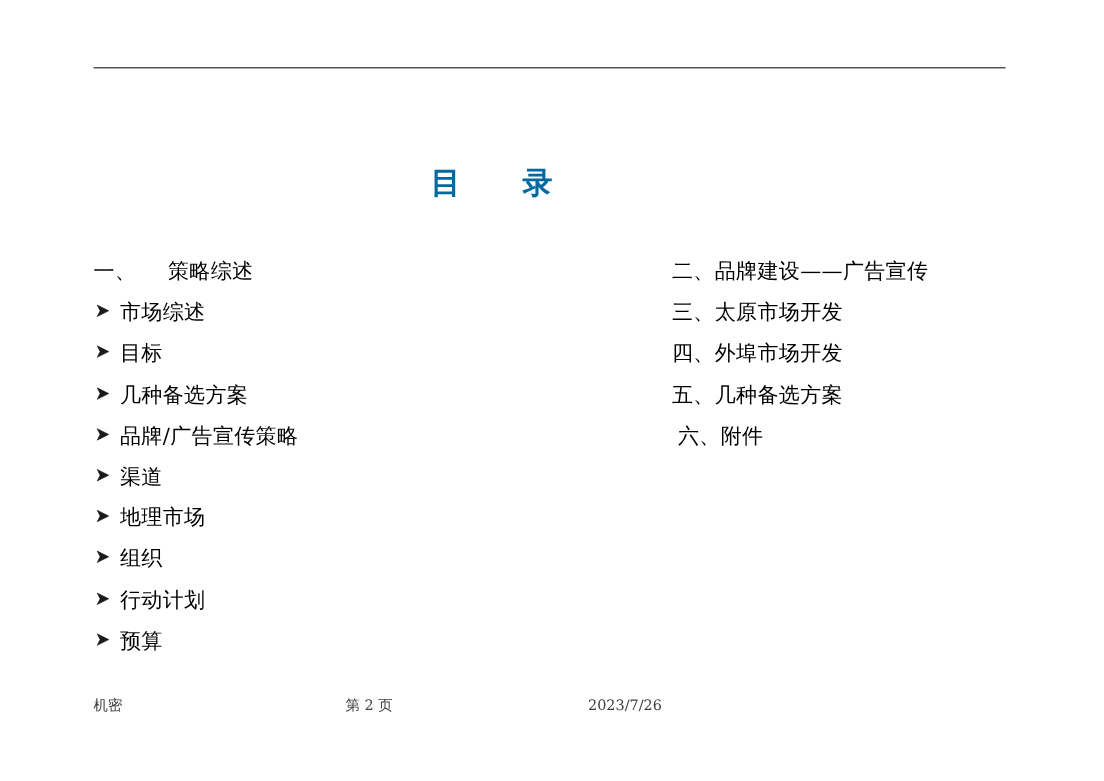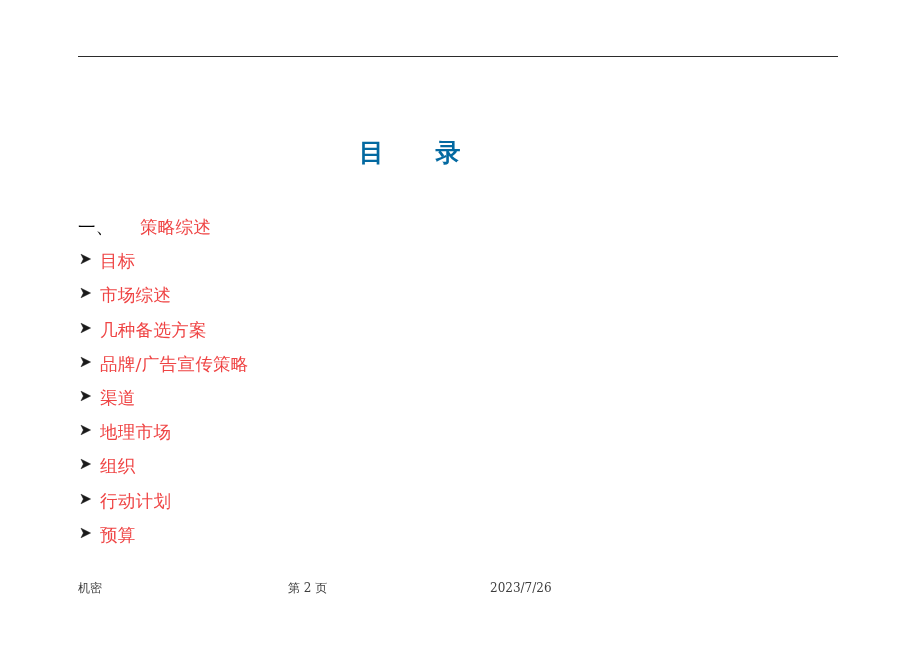--- a/index.html
+++ b/index.html
@@ -68,21 +68,21 @@
     line-height: 22px;
     color: #1a1a1a;
     transform: translateY(1px);
   }
   .bullet svg { display: block; }
 
   .toc-text {
     font-family: "DejaVu Serif", "Liberation Serif", serif;
     font-size: 17.5px;
     line-height: 22px;
-    color: #ef4444;
+    color: #000000;
     letter-spacing: 0.3px;
     text-align: right;
   }
 
   
   .numeral-row .numeral {
     display: inline-block;
     flex: 0 0 62px;
     width: 62px;
     font-family: "DejaVu Serif", "Liberation Serif", serif;
@@ -128,38 +128,38 @@
       <span class="numeral">一、</span>
       <span class="toc-text">策略综述</span>
     </div>
 
     <div class="toc-row">
       <span class="bullet">
         <svg width="16" height="16" viewBox="0 0 16 16" aria-hidden="true">
           <path d="M3 3.2 L12.6 8 L3 12.8 L5.4 8 Z" fill="#1a1a1a" stroke="#1a1a1a" stroke-width="0.5"></path>
         </svg>
       </span>
+      <span class="toc-text">市场综述</span>
+    </div>
+
+    <div class="toc-row">
+      <span class="bullet">
+        <svg width="16" height="16" viewBox="0 0 16 16" aria-hidden="true">
+          <path d="M3 3.2 L12.6 8 L3 12.8 L5.4 8 Z" fill="#1a1a1a" stroke="#1a1a1a" stroke-width="0.5"></path>
+        </svg>
+      </span>
       <span class="toc-text">目标</span>
     </div>
 
     <div class="toc-row">
       <span class="bullet">
         <svg width="16" height="16" viewBox="0 0 16 16" aria-hidden="true">
           <path d="M3 3.2 L12.6 8 L3 12.8 L5.4 8 Z" fill="#1a1a1a" stroke="#1a1a1a" stroke-width="0.5"></path>
         </svg>
       </span>
-      <span class="toc-text">市场综述</span>
-    </div>
-
-    <div class="toc-row">
-      <span class="bullet">
-        <svg width="16" height="16" viewBox="0 0 16 16" aria-hidden="true">
-          <path d="M3 3.2 L12.6 8 L3 12.8 L5.4 8 Z" fill="#1a1a1a" stroke="#1a1a1a" stroke-width="0.5"></path>
-        </svg>
-      </span>
       <span class="toc-text">几种备选方案</span>
     </div>
 
     <div class="toc-row">
       <span class="bullet">
         <svg width="16" height="16" viewBox="0 0 16 16" aria-hidden="true">
           <path d="M3 3.2 L12.6 8 L3 12.8 L5.4 8 Z" fill="#1a1a1a" stroke="#1a1a1a" stroke-width="0.5"></path>
         </svg>
       </span>
       <span class="toc-text">品牌/广告宣传策略</span>
@@ -205,20 +205,43 @@
       <span class="bullet">
         <svg width="16" height="16" viewBox="0 0 16 16" aria-hidden="true">
           <path d="M3 3.2 L12.6 8 L3 12.8 L5.4 8 Z" fill="#1a1a1a" stroke="#1a1a1a" stroke-width="0.5"></path>
         </svg>
       </span>
       <span class="toc-text">预算</span>
     </div>
 
   </div>
 
+  <div class="toc-col" id="toc-right">
+
+    <div class="toc-row">
+      <span class="toc-text">二、品牌建设——广告宣传</span>
+    </div>
+
+    <div class="toc-row">
+      <span class="toc-text">三、太原市场开发</span>
+    </div>
+
+    <div class="toc-row">
+      <span class="toc-text">四、外埠市场开发</span>
+    </div>
+
+    <div class="toc-row">
+      <span class="toc-text">五、几种备选方案</span>
+    </div>
+
+    <div class="toc-row indent-small">
+      <span class="toc-text">六、附件</span>
+    </div>
+
+  </div>
 
   <div id="footer">
     <span class="footer-cell" id="footer-left">机密</span>
     <span class="footer-cell" id="footer-center">第 2 页</span>
     <span class="footer-cell" id="footer-right">2023/7/26</span>
   </div>
 
 </div>
 
 </body></html>

